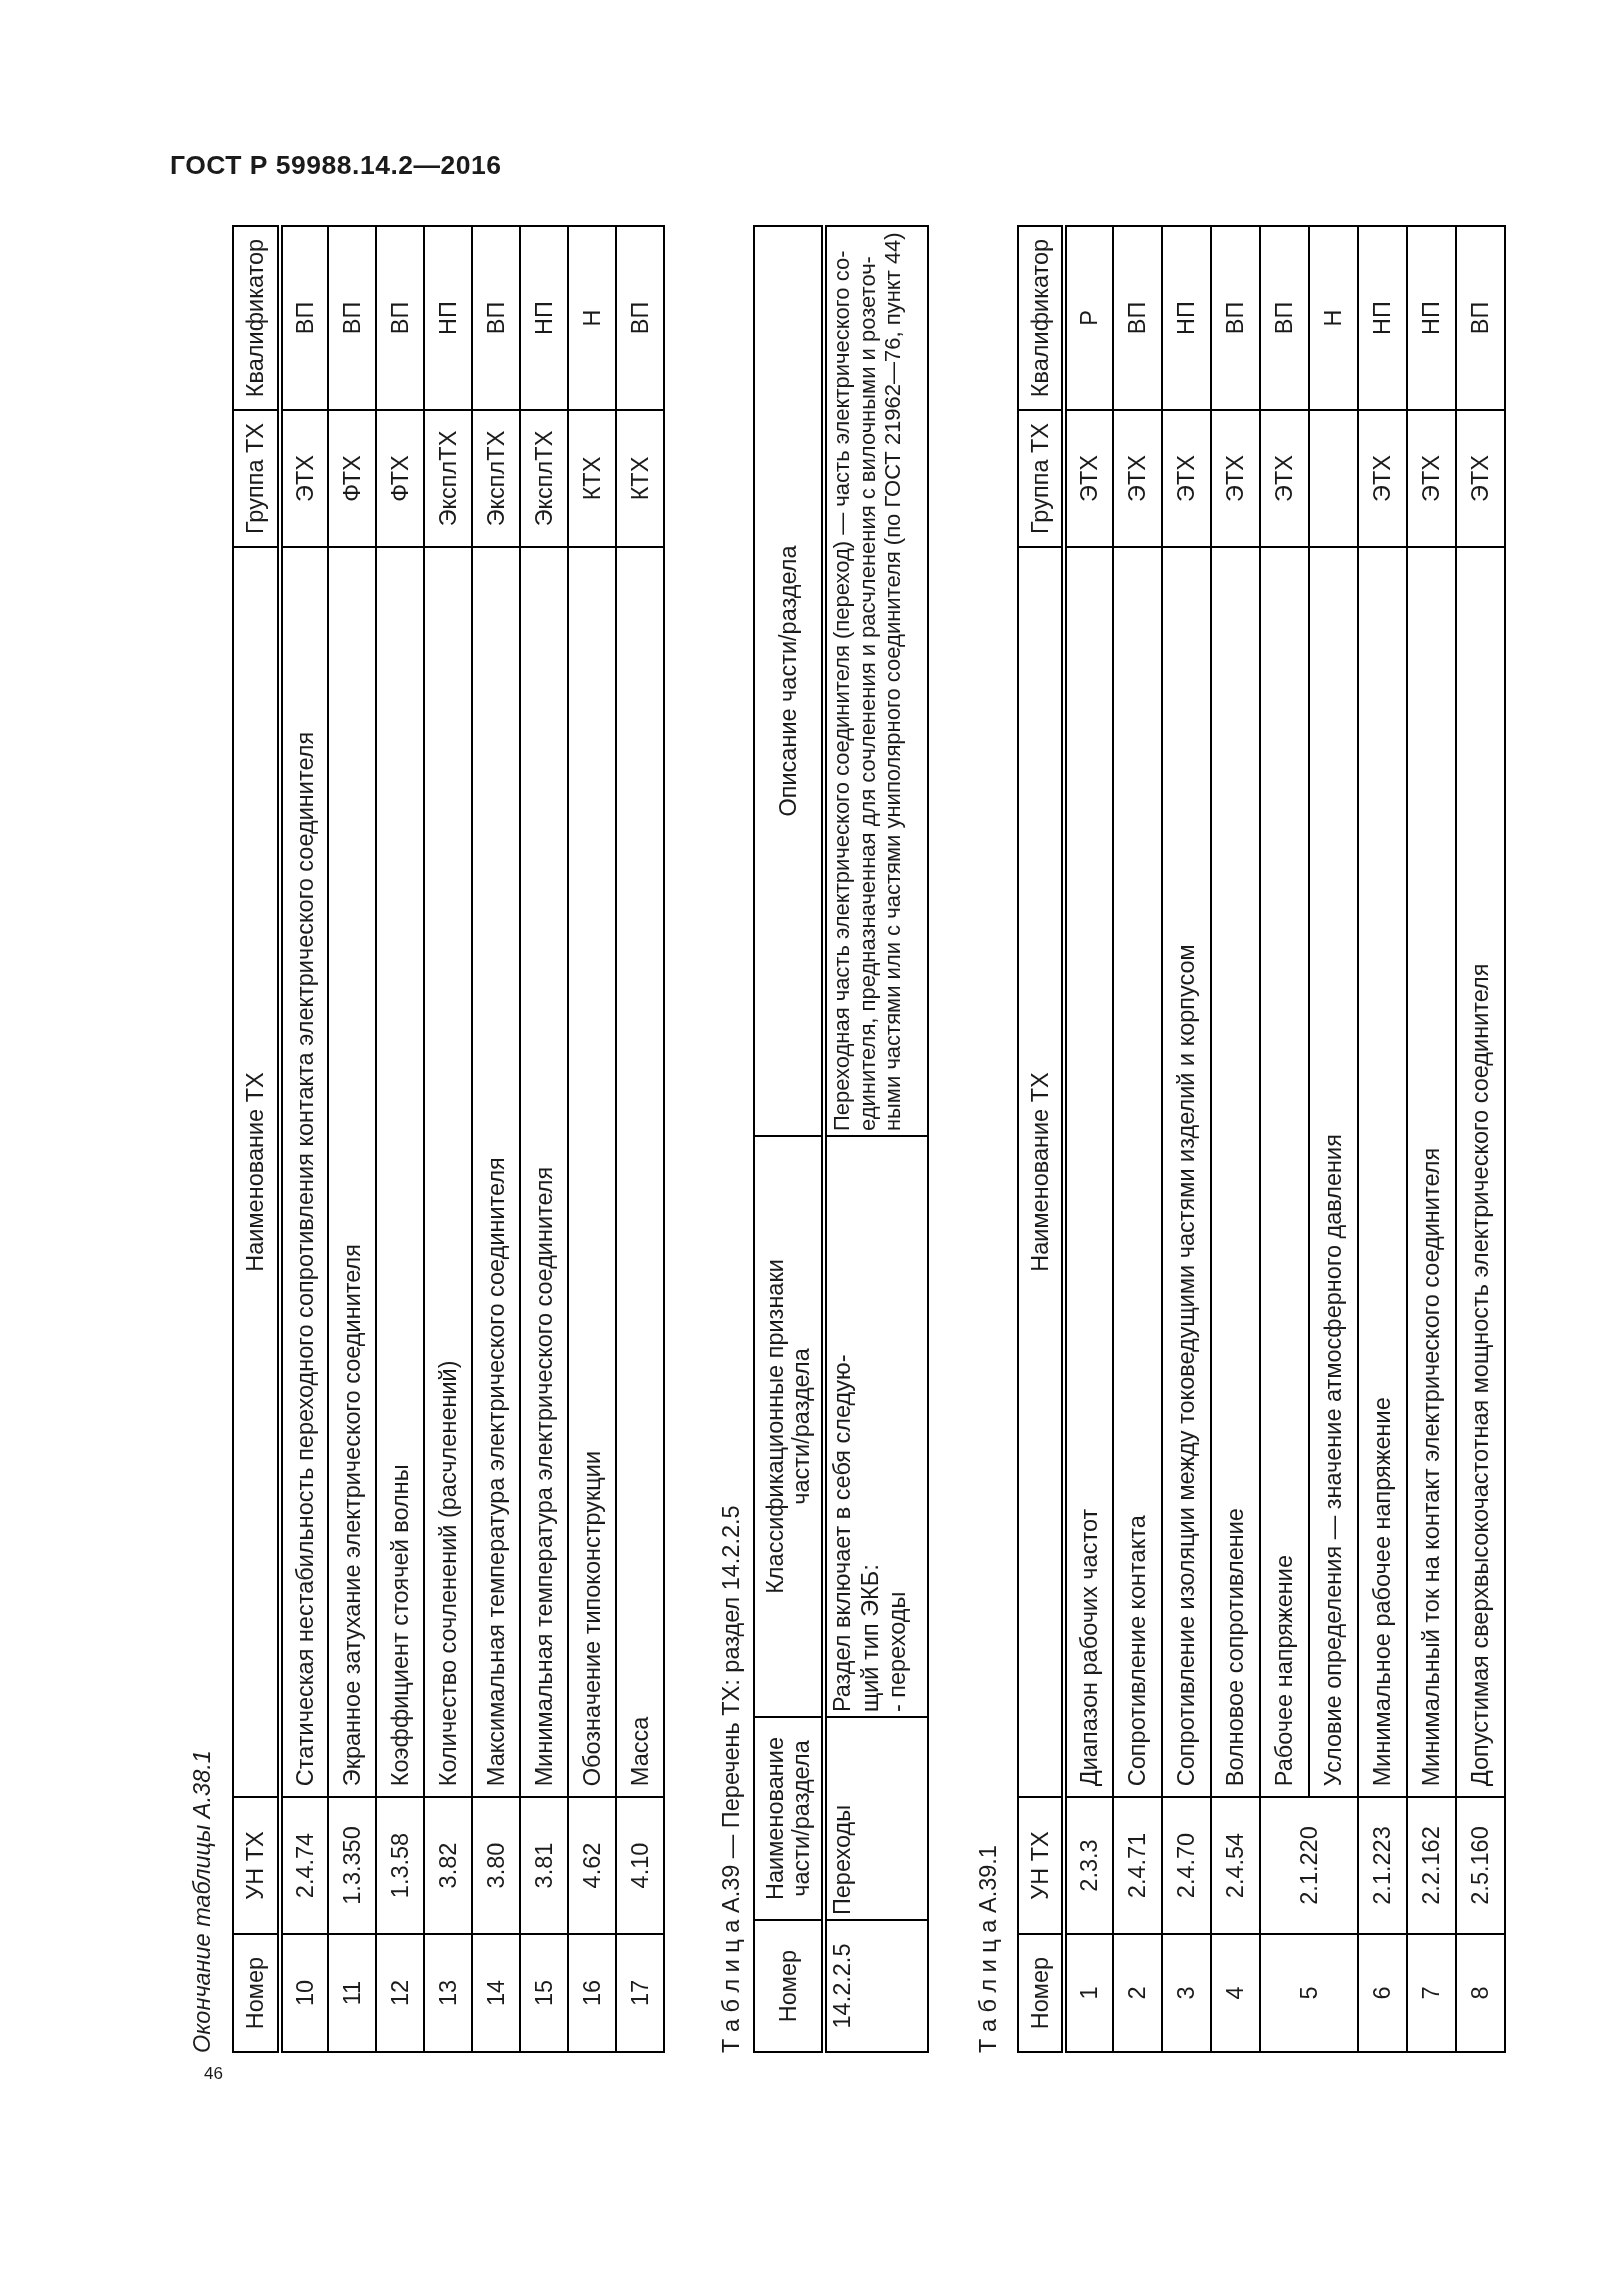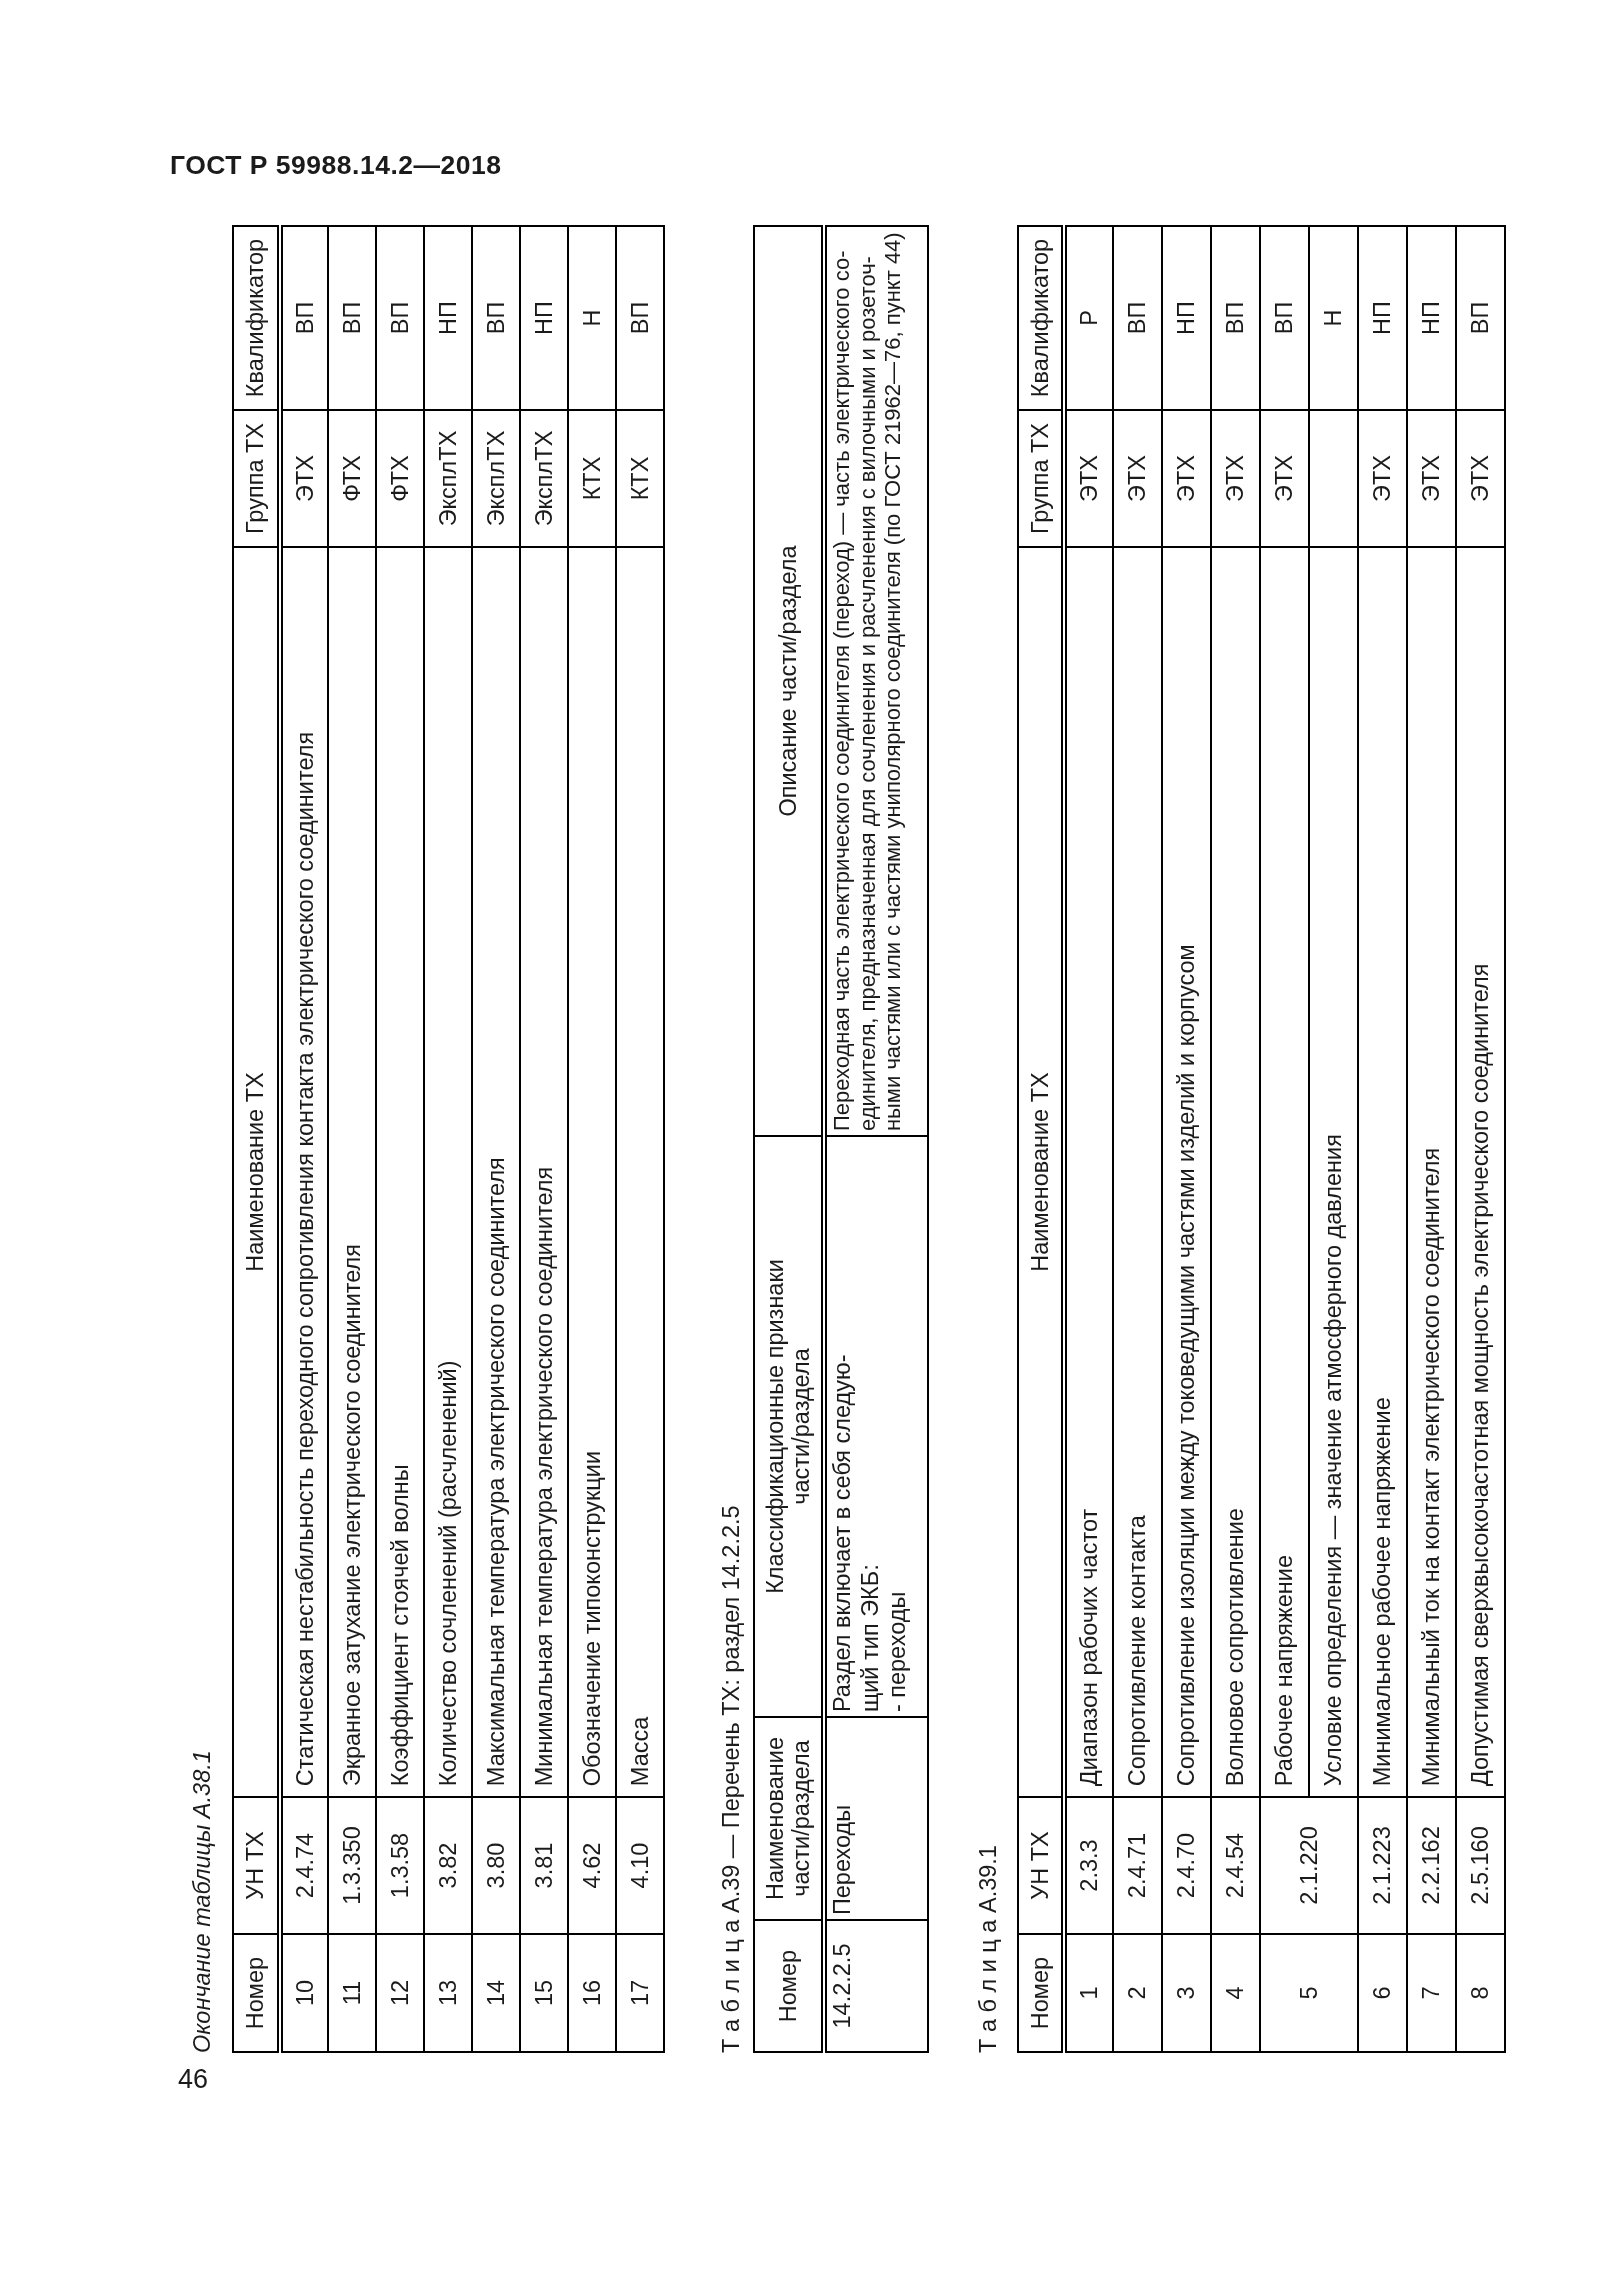--- a/index.html
+++ b/index.html
@@ -5,21 +5,21 @@
   html,body{margin:0;padding:0;background:#888;}
   .page{
     position:relative; width:1621px; height:2293px; background:#ffffff;
     font-family:"Liberation Sans", sans-serif; color:#1b1b1b; overflow:hidden;
   }
   .doc-header{
     position:absolute; left:170px; top:150px;
     font-size:26.5px; font-weight:bold; letter-spacing:0.5px; white-space:nowrap;
   }
   .page-number{
-    position:absolute; left:178px; top:2064px; font-size:27px;
+    position:absolute; left:204px; top:2064px; font-size:17px;
   }
   
   .rot{
     position:absolute; top:227px; width:1826px;
     transform-origin:0 0; transform:rotate(-90deg) translateX(-100%);
   }
   .tbl-caption{ font-size:23.5px; line-height:27.4px; white-space:nowrap; }
   .cap-italic{ font-style:italic; }
   table.gost{ border-collapse:collapse; table-layout:fixed; width:1826px; background:#fff; }
   table.gost, table.gost td, table.gost th{ border:2px solid #000; }
@@ -42,21 +42,21 @@
   .t2 td.c-num2{ text-align:center; }
   .pre{ white-space:pre-line; line-height:27.4px; }
   .t2 td.c-desc{ font-size:22px; line-height:25.5px; }
   .hdr2{ line-height:25.5px; }
 </style>
 </head>
 <body>
 
 <div class="page">
 
-  <div class="doc-header">ГОСТ Р 59988.14.2—2018</div>
+  <div class="doc-header">ГОСТ Р 59988.14.2—2016</div>
 
   <div class="rot" style="left:189px;">
     <div class="tbl-caption cap-italic" style="margin-bottom:15.7px;">Окончание таблицы А.38.1</div>
     <table class="gost t1">
       <colgroup>
         <col style="width:118px">
           <col style="width:137px">
           <col style="width:1250px">
           <col style="width:137px">
           <col style="width:184px">

